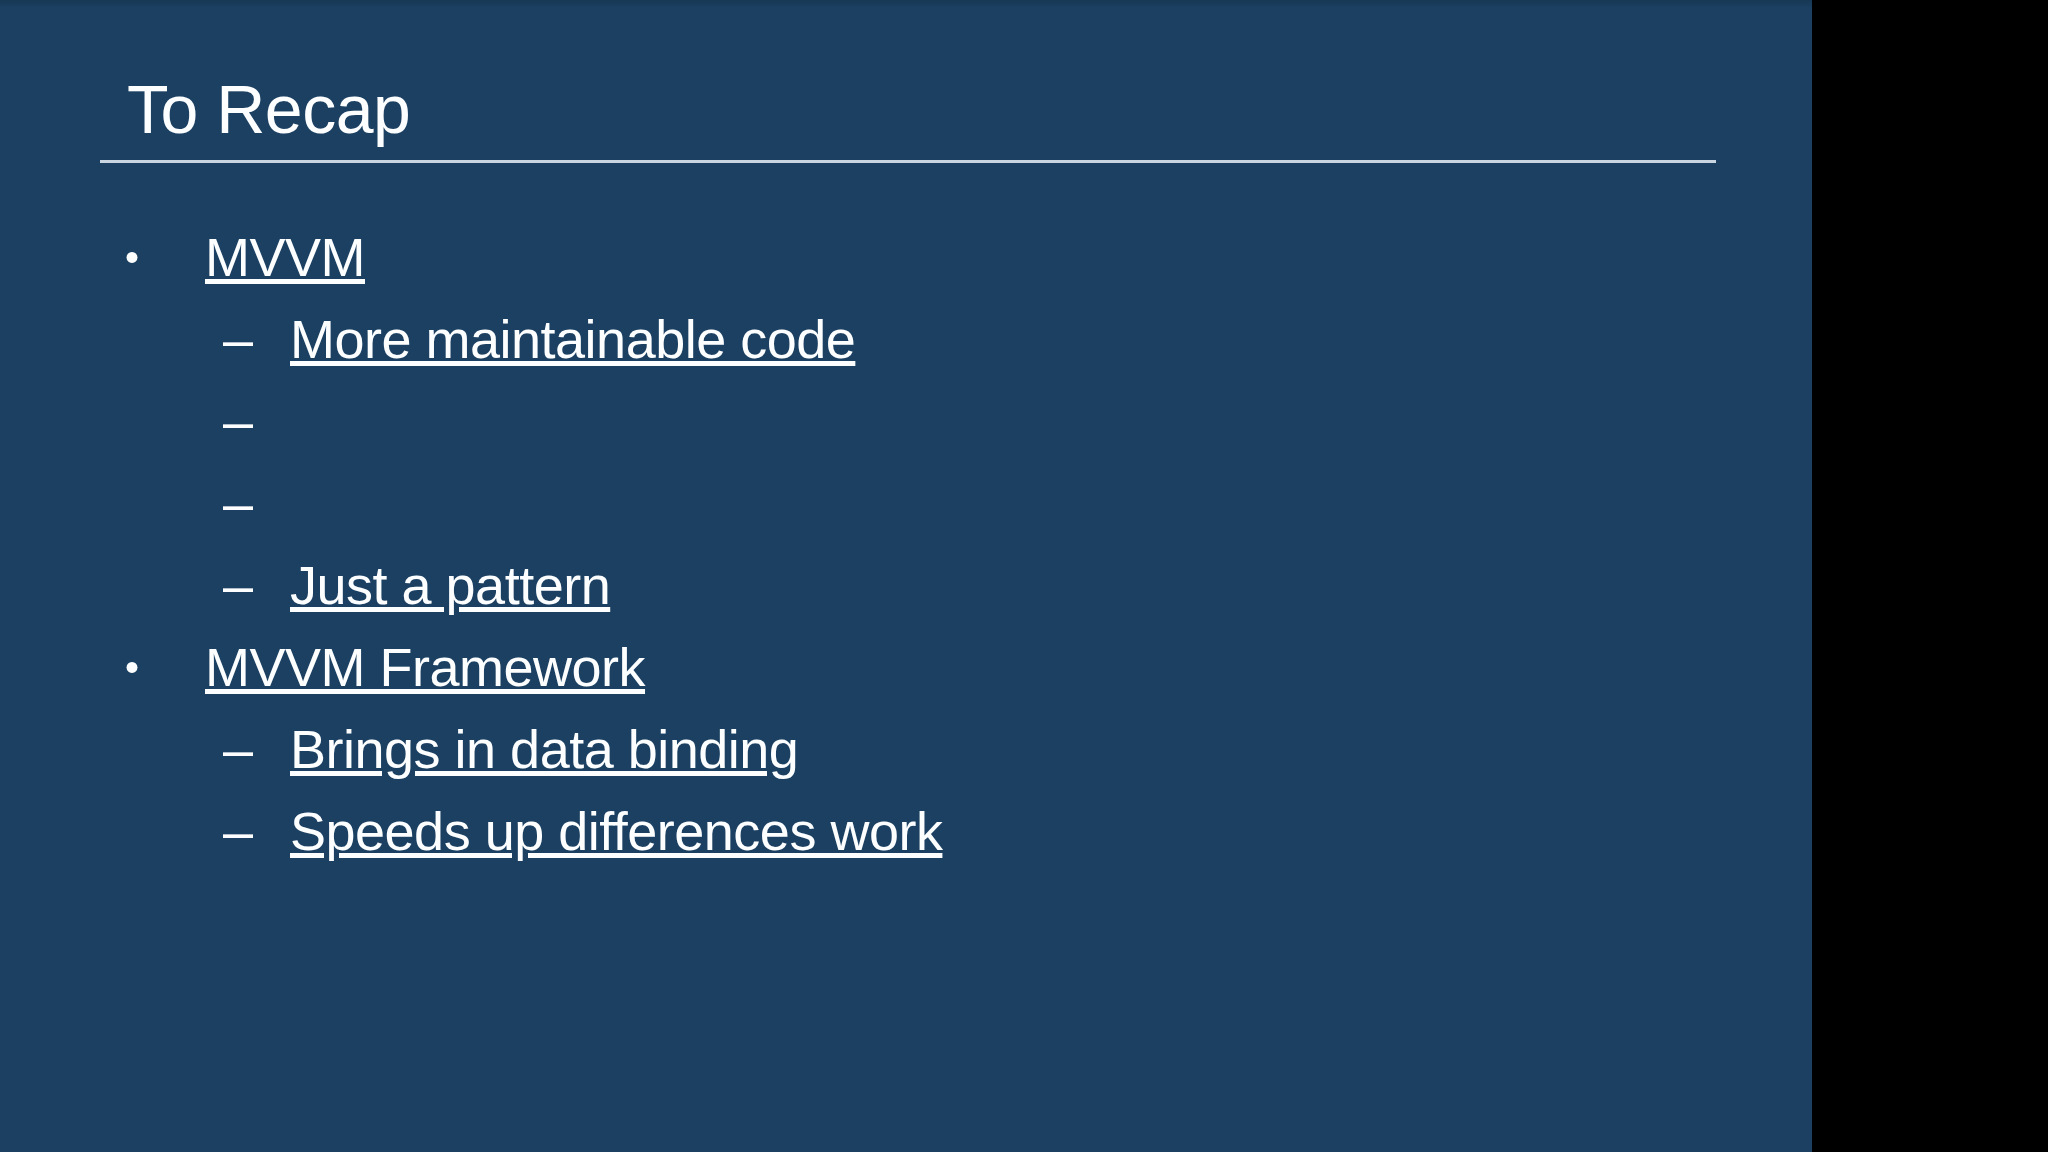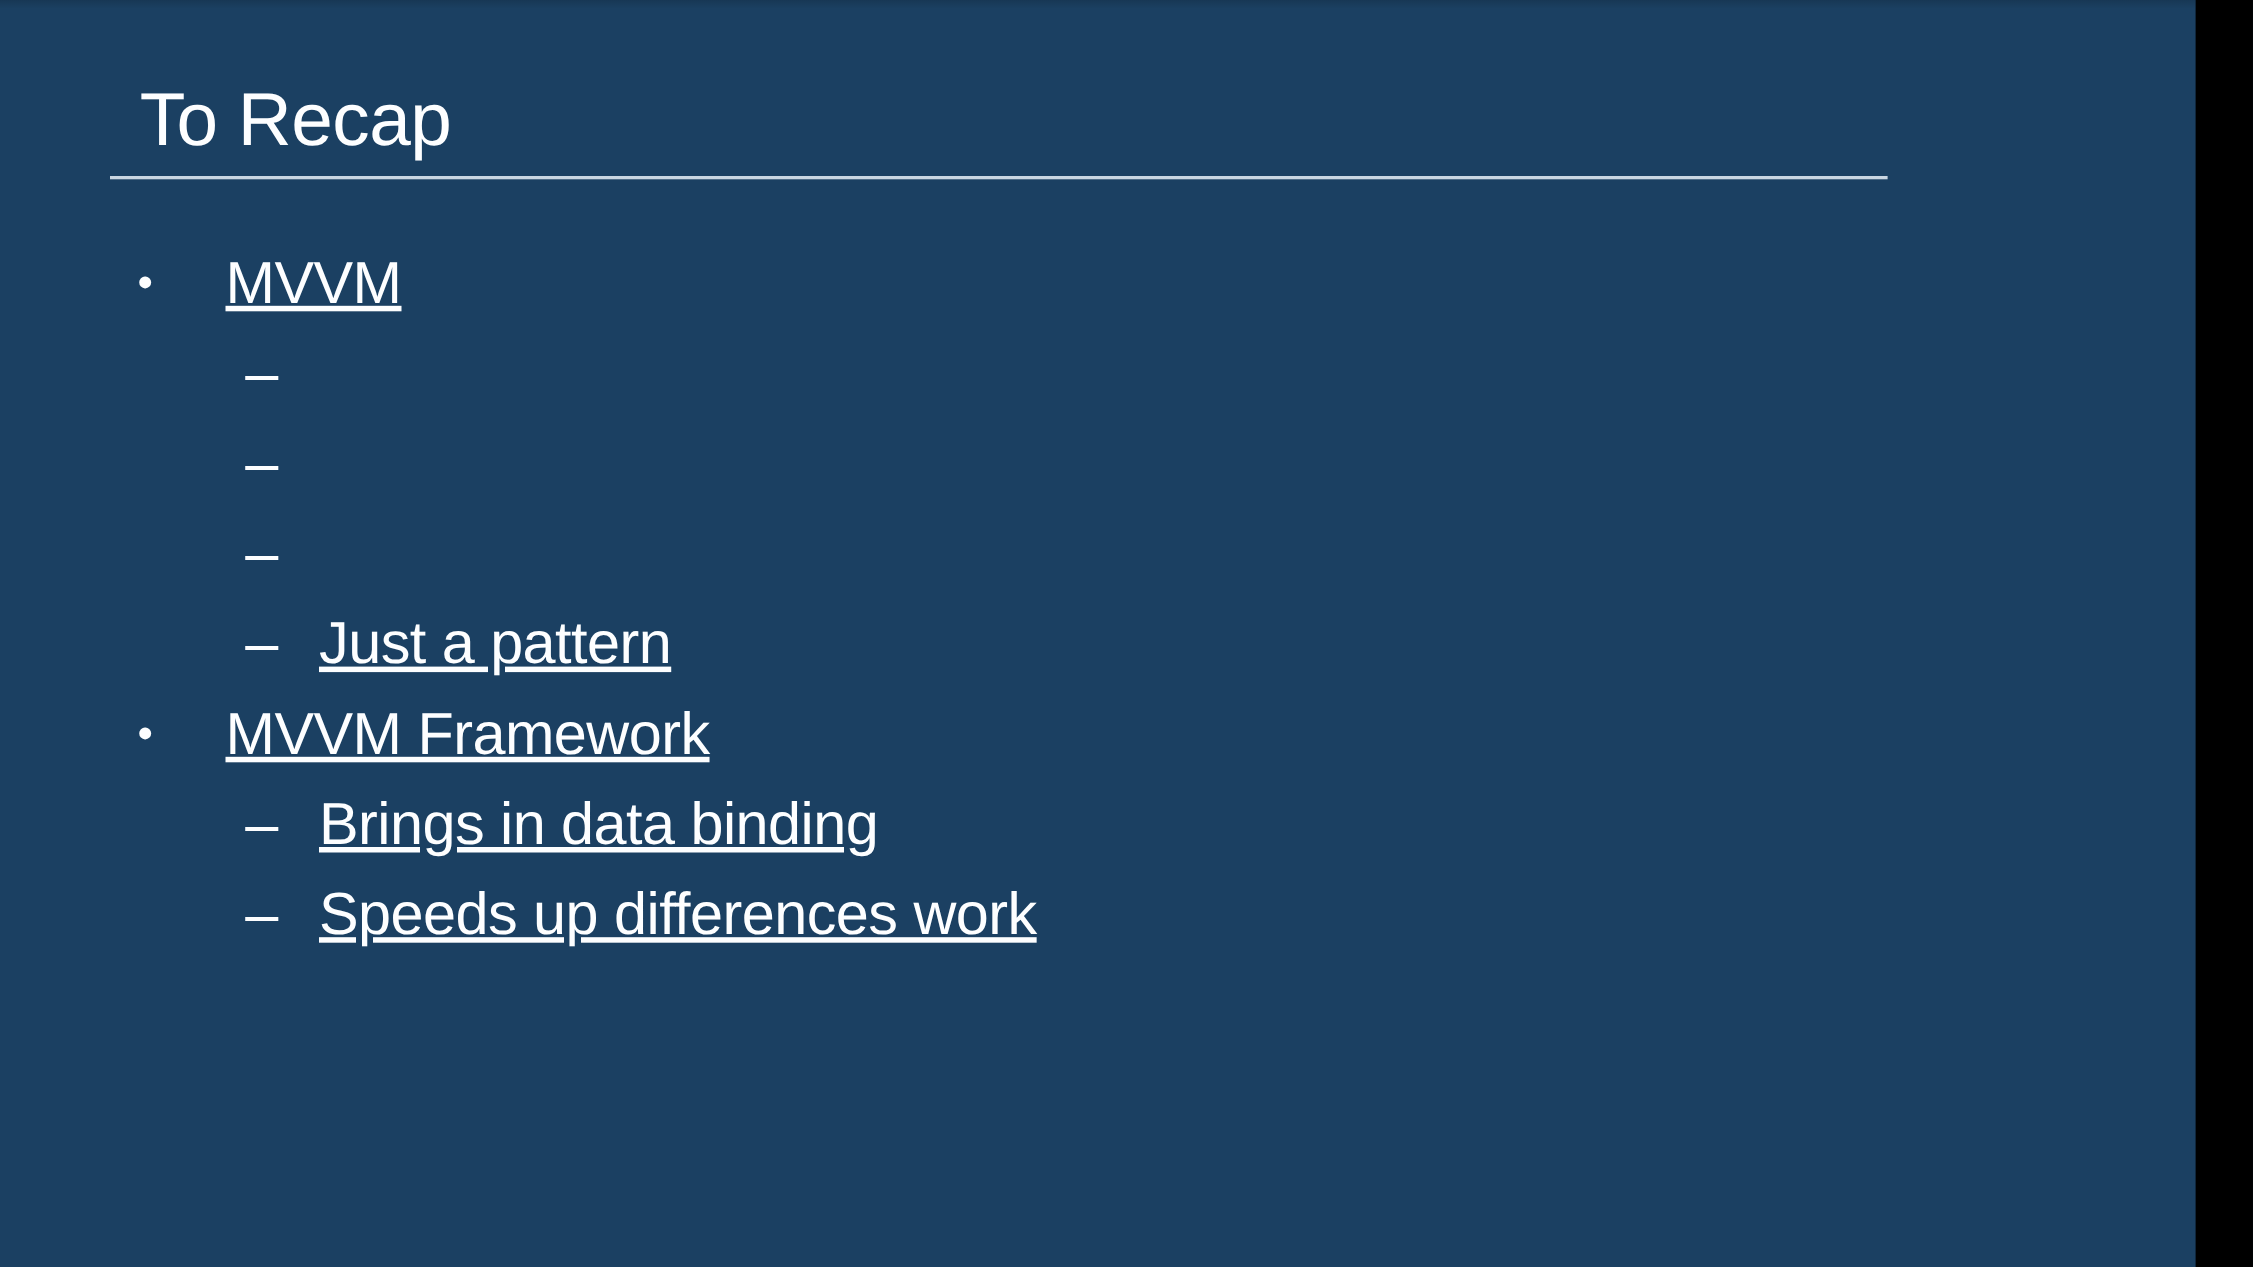--- a/index.html
+++ b/index.html
@@ -2,21 +2,21 @@
 <html><head>
 <meta charset="utf-8">
 <style>
   html, body {
     margin: 0;
     padding: 0;
     background: #000;
   }
   .slide {
     position: relative;
-    width: 1996px;
+    width: 1812px;
     height: 1152px;
     overflow: hidden;
     background: var(--bg, #1b4062);
     font-family: "Liberation Sans", "DejaVu Sans", sans-serif;
     color: var(--text, #fdfeff);
   }
   
   .slide::before {
     content: "";
     position: absolute;
@@ -84,20 +84,21 @@
 <div class="slide" style="--bg: #1b4062; --text: #fdfeff; --rule: #c9d6e2;">
   <h1 class="slide-title">To Recap</h1>
   <div class="title-rule"></div>
   <div class="bullet-list">
       <div class="bullet-row lvl1">
         <span class="marker">•</span>
         <span class="bullet-text">MVVM</span>
       </div>
       <div class="bullet-row lvl2">
         <span class="marker">–</span>
+        <span class="bullet-text">More maintainable code</span>
       </div>
       <div class="bullet-row lvl2">
         <span class="marker">–</span>
       </div>
       <div class="bullet-row lvl2">
         <span class="marker">–</span>
       </div>
       <div class="bullet-row lvl2">
         <span class="marker">–</span>
         <span class="bullet-text">Just a pattern</span>

